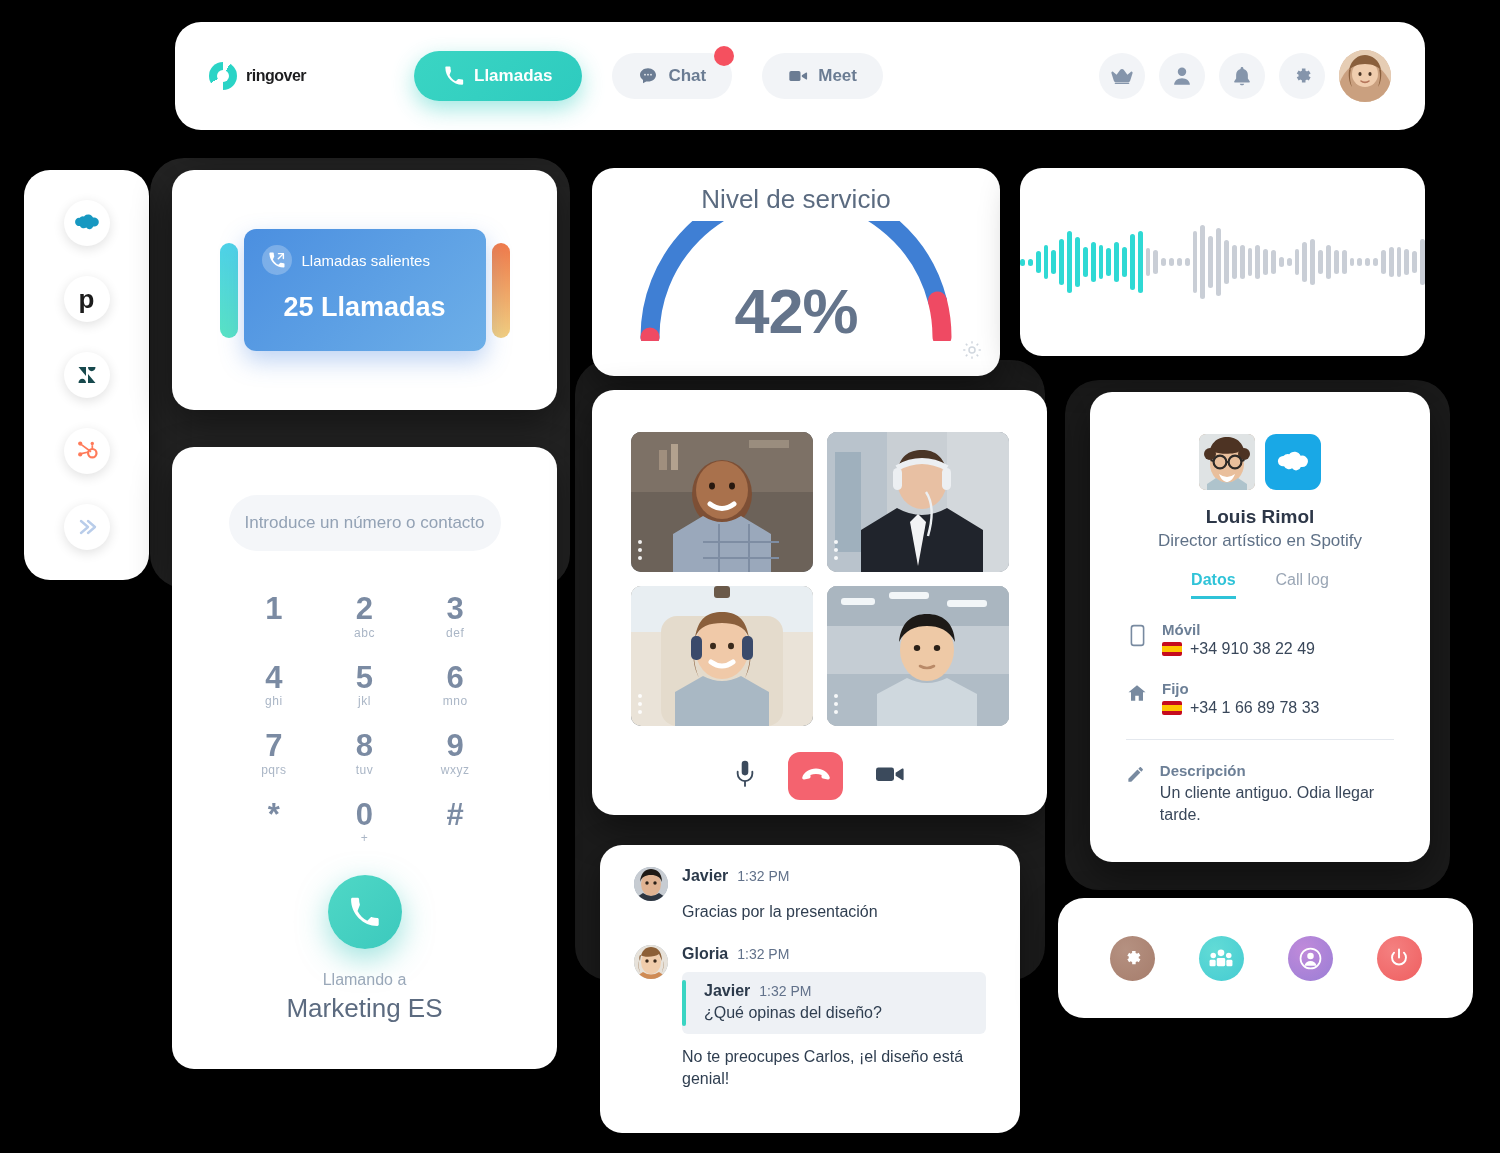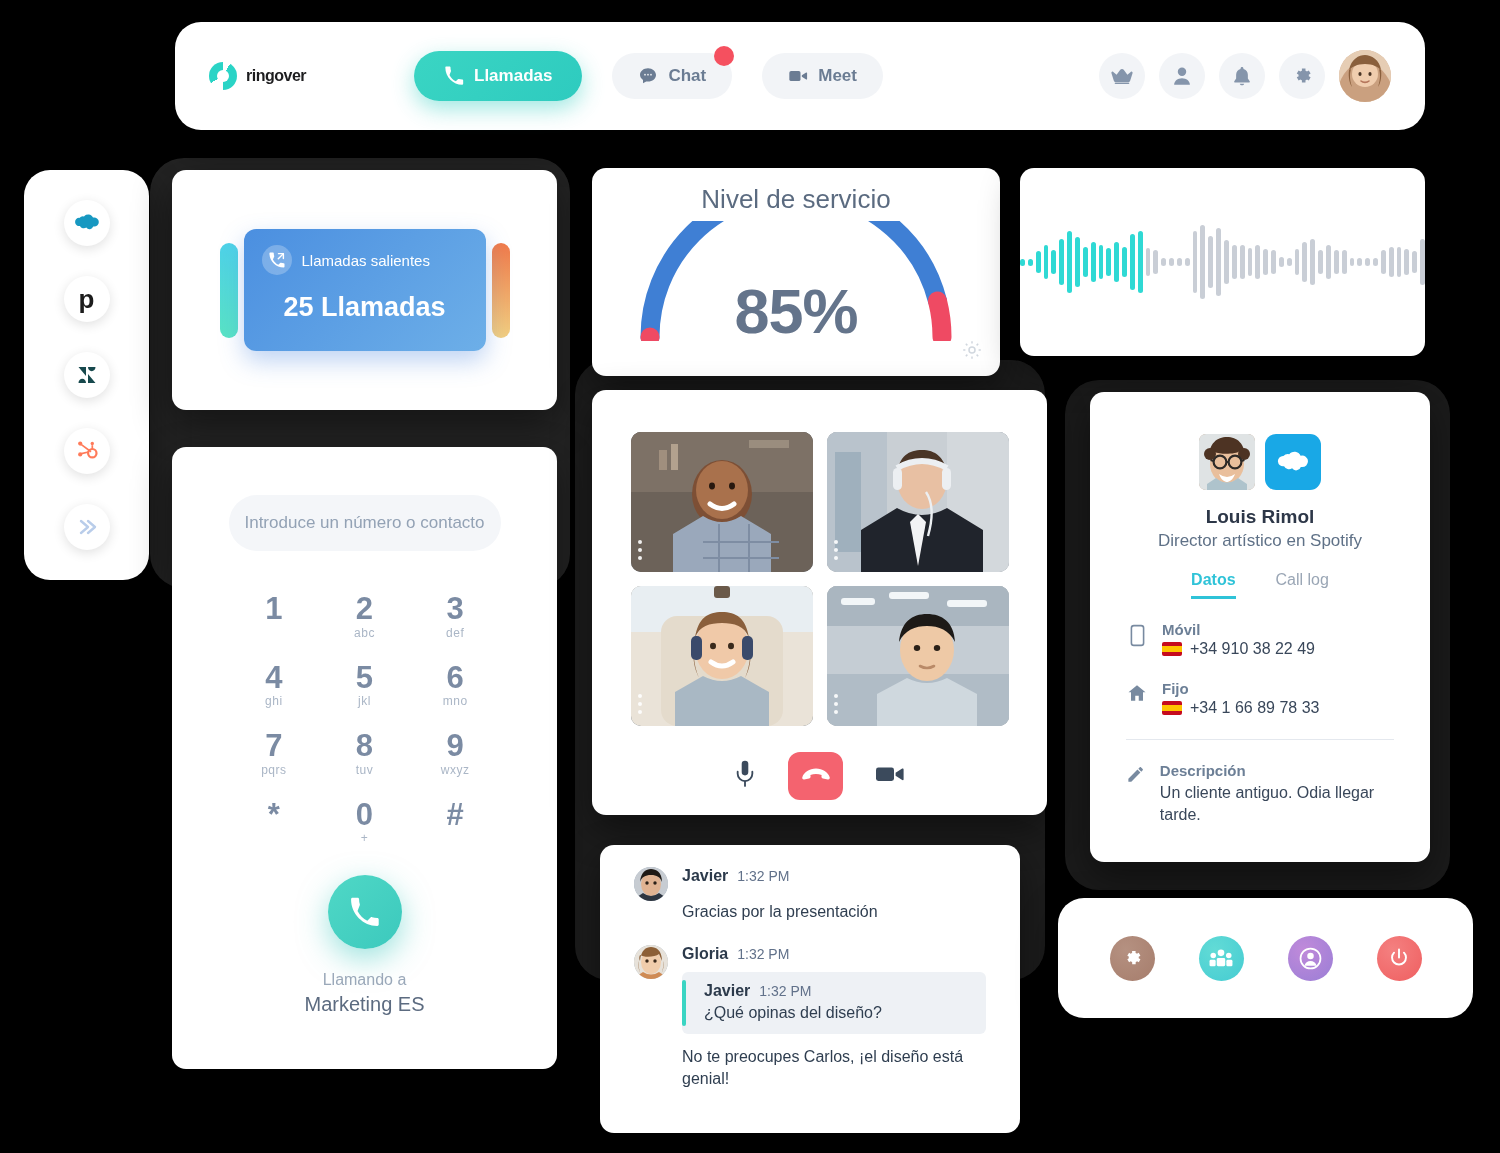--- a/index.html
+++ b/index.html
@@ -11,21 +11,21 @@
   }
   .stage { position: relative; width: 1500px; height: 1153px; background:#000; }
 
   
   .dark-panel { position: absolute; background: #242424; border-radius: 34px; }
   #dp-left   { left: 150px;  top: 158px;  width: 420px;  height: 430px; }
   #dp-mid    { left: 575px;  top: 360px;  width: 470px;  height: 620px; background:#1d1d1d; }
   #dp-right  { left: 1065px; top: 380px;  width: 385px;  height: 510px; background:#1b1b1b; }
 
   
-  .card { position: absolute; background:#ffffff; border-radius: 14px;
+  .card { position: absolute; background:#ffffff; border-radius: 22px;
           box-shadow: 0 14px 38px rgba(0,0,0,.45); }
 
   
   #header { left:175px; top:22px; width:1250px; height:108px; border-radius:26px;
             display:flex; align-items:center; padding: 0 34px; }
   .logo { display:flex; align-items:center; gap:9px; }
   .logo-mark { width:28px; height:28px; border-radius:50%; position:relative;
     background: conic-gradient(from 30deg, #2ad4c6 0deg 150deg, transparent 150deg 210deg, #2ad4c6 210deg 330deg, transparent 330deg 360deg); }
   .logo-mark::after { content:""; position:absolute; inset:8px; background:#fff; border-radius:50%; }
   .logo-text { font-size:16px; font-weight:700; color:#1d1d1f; letter-spacing:-.5px; }
@@ -92,21 +92,21 @@
   .keys { width:272px; margin:42px auto 0; display:grid; grid-template-columns:repeat(3,1fr);
           row-gap:22px; }
   .key { text-align:center; cursor:pointer; }
   .key .num { font-size:31px; font-weight:700; color:#7b8ba3; line-height:1.05; }
   .key .sub { font-size:12px; color:#aab6c6; letter-spacing:.5px; }
   .call-btn { width:74px; height:74px; border-radius:50%; margin:30px auto 0;
               background: linear-gradient(135deg,#4fd8c6 0%, #3cc9bd 100%);
               box-shadow:0 10px 30px rgba(60,200,190,.5);
               display:flex; align-items:center; justify-content:center; cursor:pointer; }
   .calling-sub { text-align:center; color:#9aa8b9; font-size:16px; margin-top:22px; }
-  .calling-name { text-align:center; color:#5c6b80; font-size:20px; margin-top:4px; }
+  .calling-name { text-align:center; color:#5c6b80; font-size:26px; margin-top:4px; }
 
   
   #video-card { left:592px; top:390px; width:455px; height:425px; }
   .vid-grid { width:378px; margin:42px auto 0; display:grid; grid-template-columns:1fr 1fr;
               gap:14px; }
   .tile { height:140px; border-radius:10px; position:relative; overflow:hidden; cursor:pointer;
           background:#55606b; }
   .tile .dots { position:absolute; left:7px; bottom:12px; display:flex; flex-direction:column;
                 gap:4px; }
   .tile .dots i { width:4px; height:4px; border-radius:50%; background:rgba(255,255,255,.9); display:block;}
@@ -295,21 +295,21 @@
     </div>
   </div>
 
   <div class="card" id="gauge-card">
     <div class="gauge-title">Nivel de servicio</div>
     <div class="gauge-wrap">
       <svg width="340" height="120" viewBox="0 0 340 120">
         <path id="arc-blue" d="M24 116 A146 146 0 0 1 316 116" fill="none" stroke="#3f7fd4" stroke-width="19" stroke-linecap="round" stroke-dasharray="422.03815185546875 458.73712158203125"></path>
         <path id="arc-red" d="M24 116 A146 146 0 0 1 316 116" fill="none" stroke="#ef4a63" stroke-width="19" stroke-linecap="round" stroke-dasharray="0 422.03815185546875 36.69896972656248 0"></path>
       </svg>
-      <div class="gauge-value">85%</div>
+      <div class="gauge-value">42%</div>
     </div>
     <span class="gauge-gear">
       <svg width="24" height="24" viewBox="0 0 24 24" fill="none" stroke="#9aa7b8" stroke-width="1.5">
         <circle cx="12" cy="12" r="3"></circle>
         <path d="M12 3.2v2.2M12 18.6v2.2M3.2 12h2.2M18.6 12h2.2M5.8 5.8l1.6 1.6M16.6 16.6l1.6 1.6M18.2 5.8l-1.6 1.6M7.4 16.6l-1.6 1.6"></path>
       </svg>
     </span>
   </div>
 
   <div class="card" id="wave-card">

